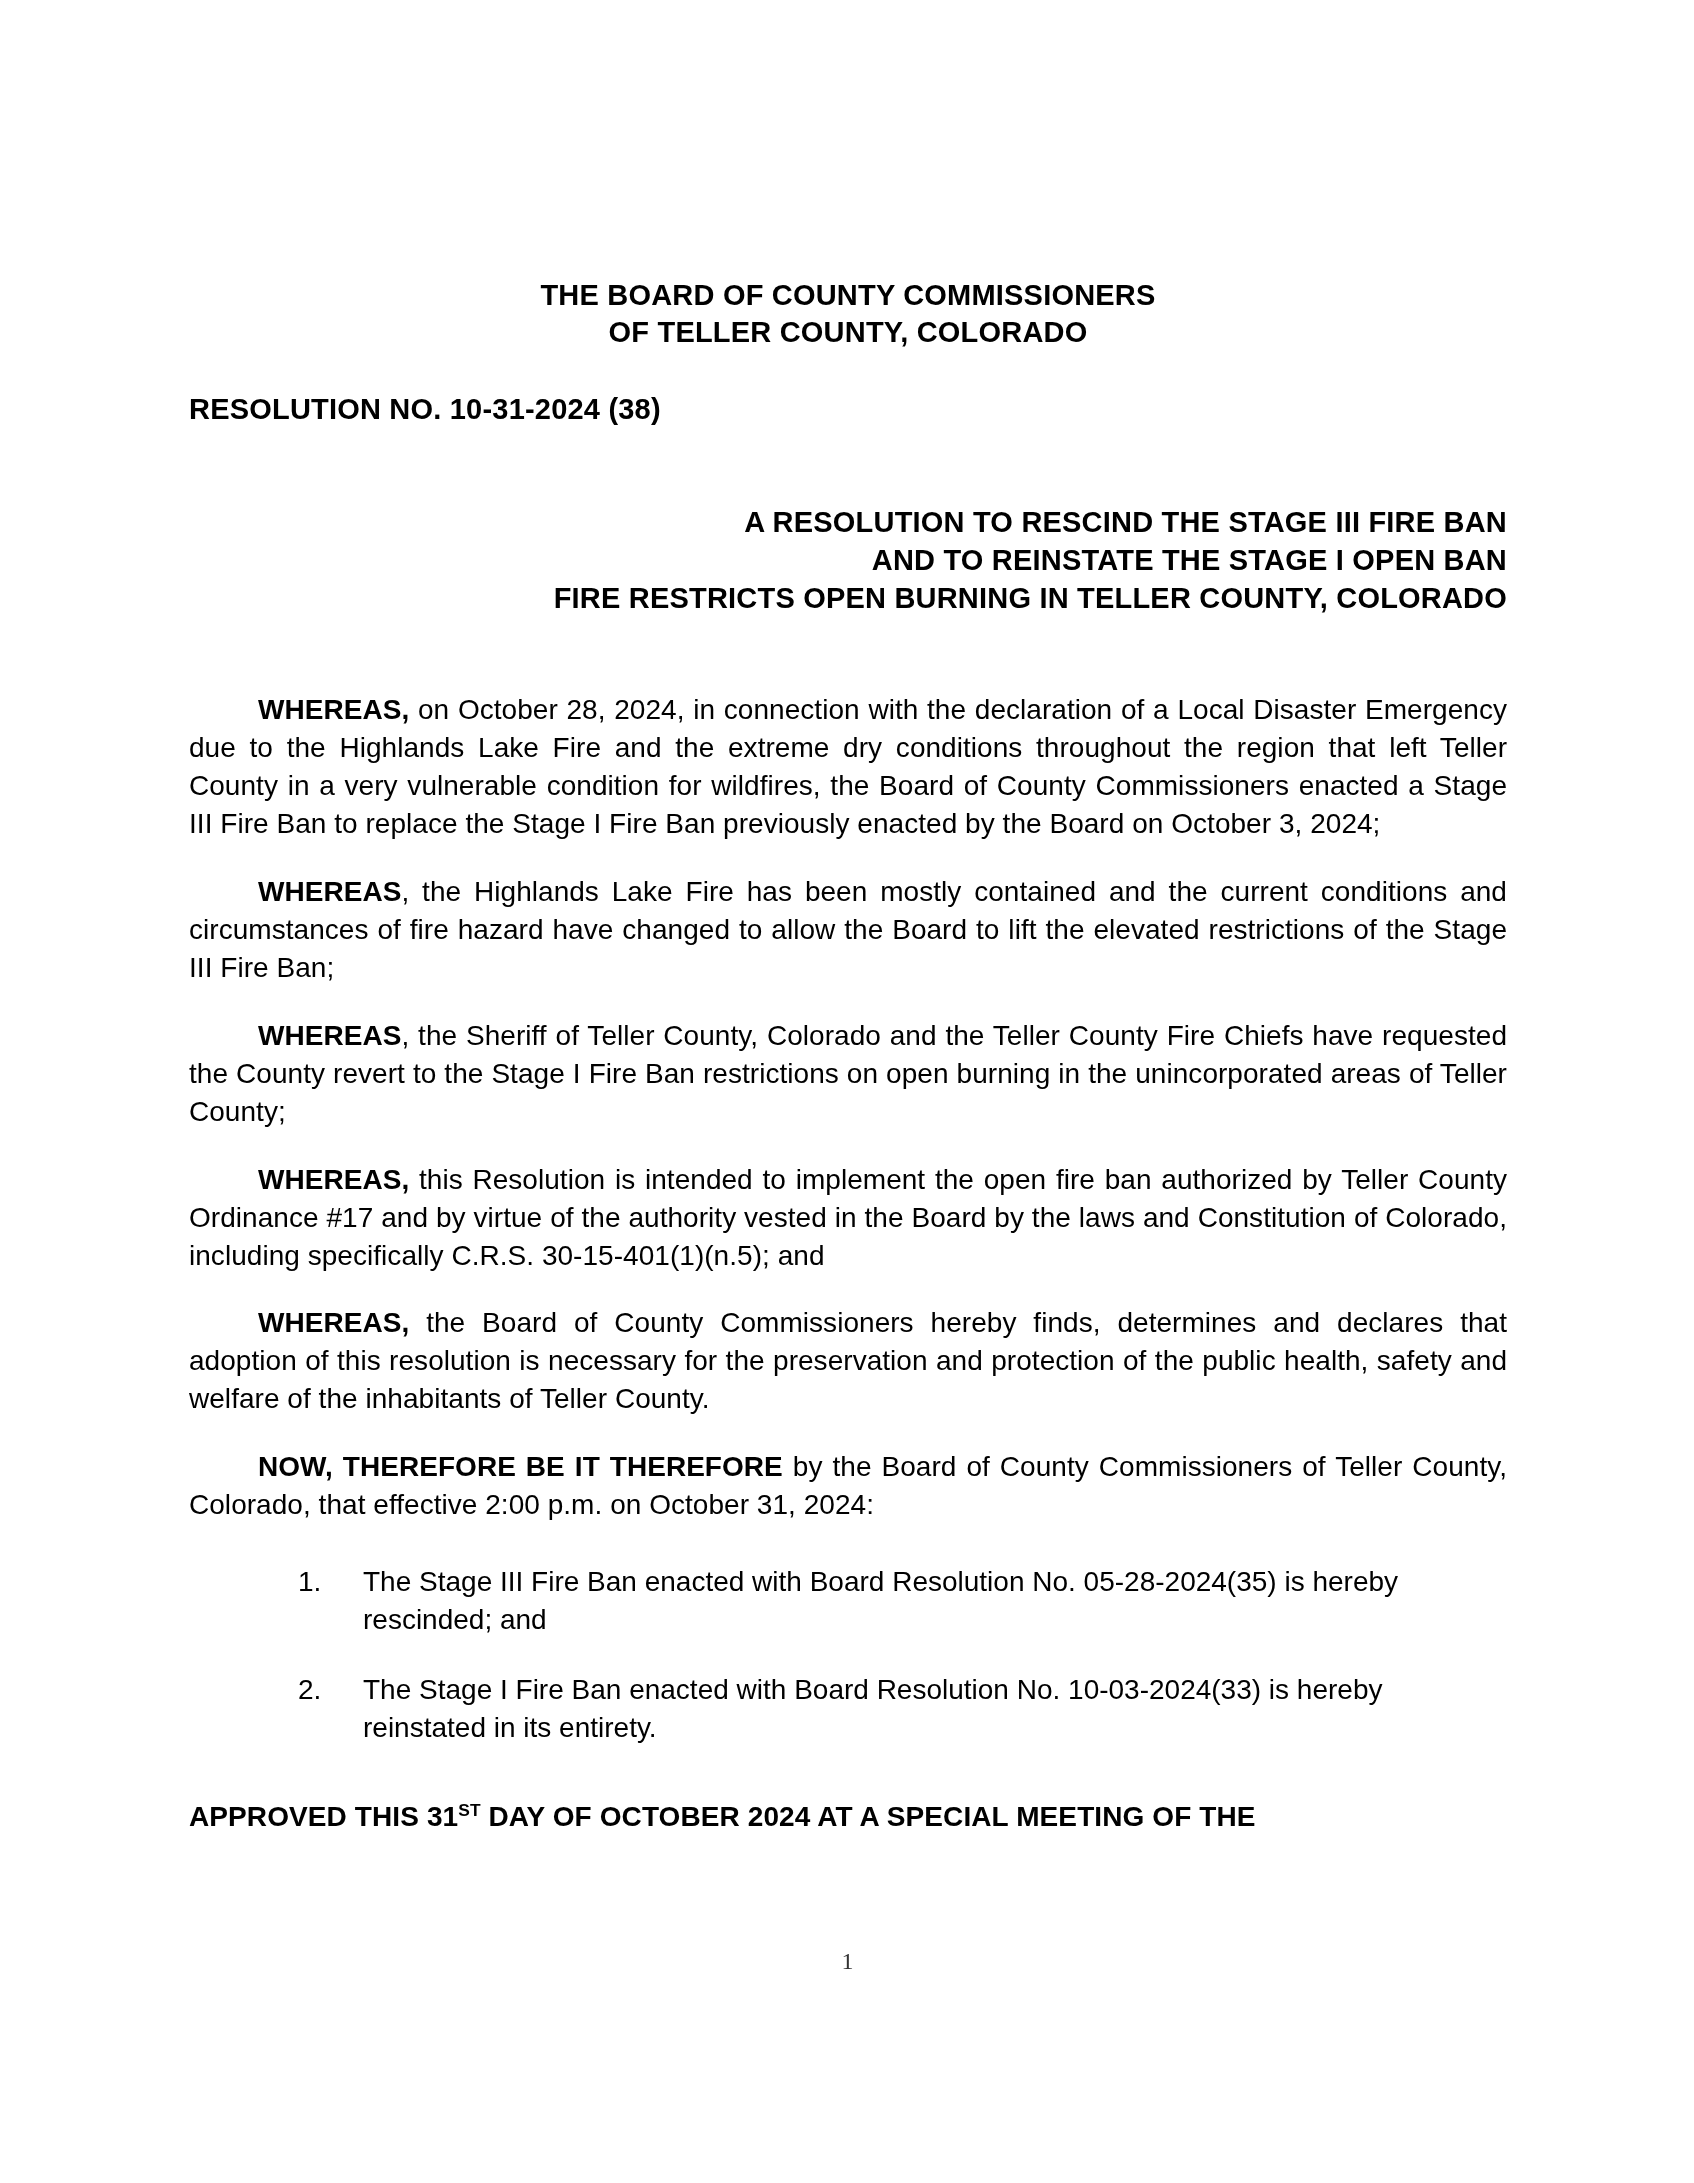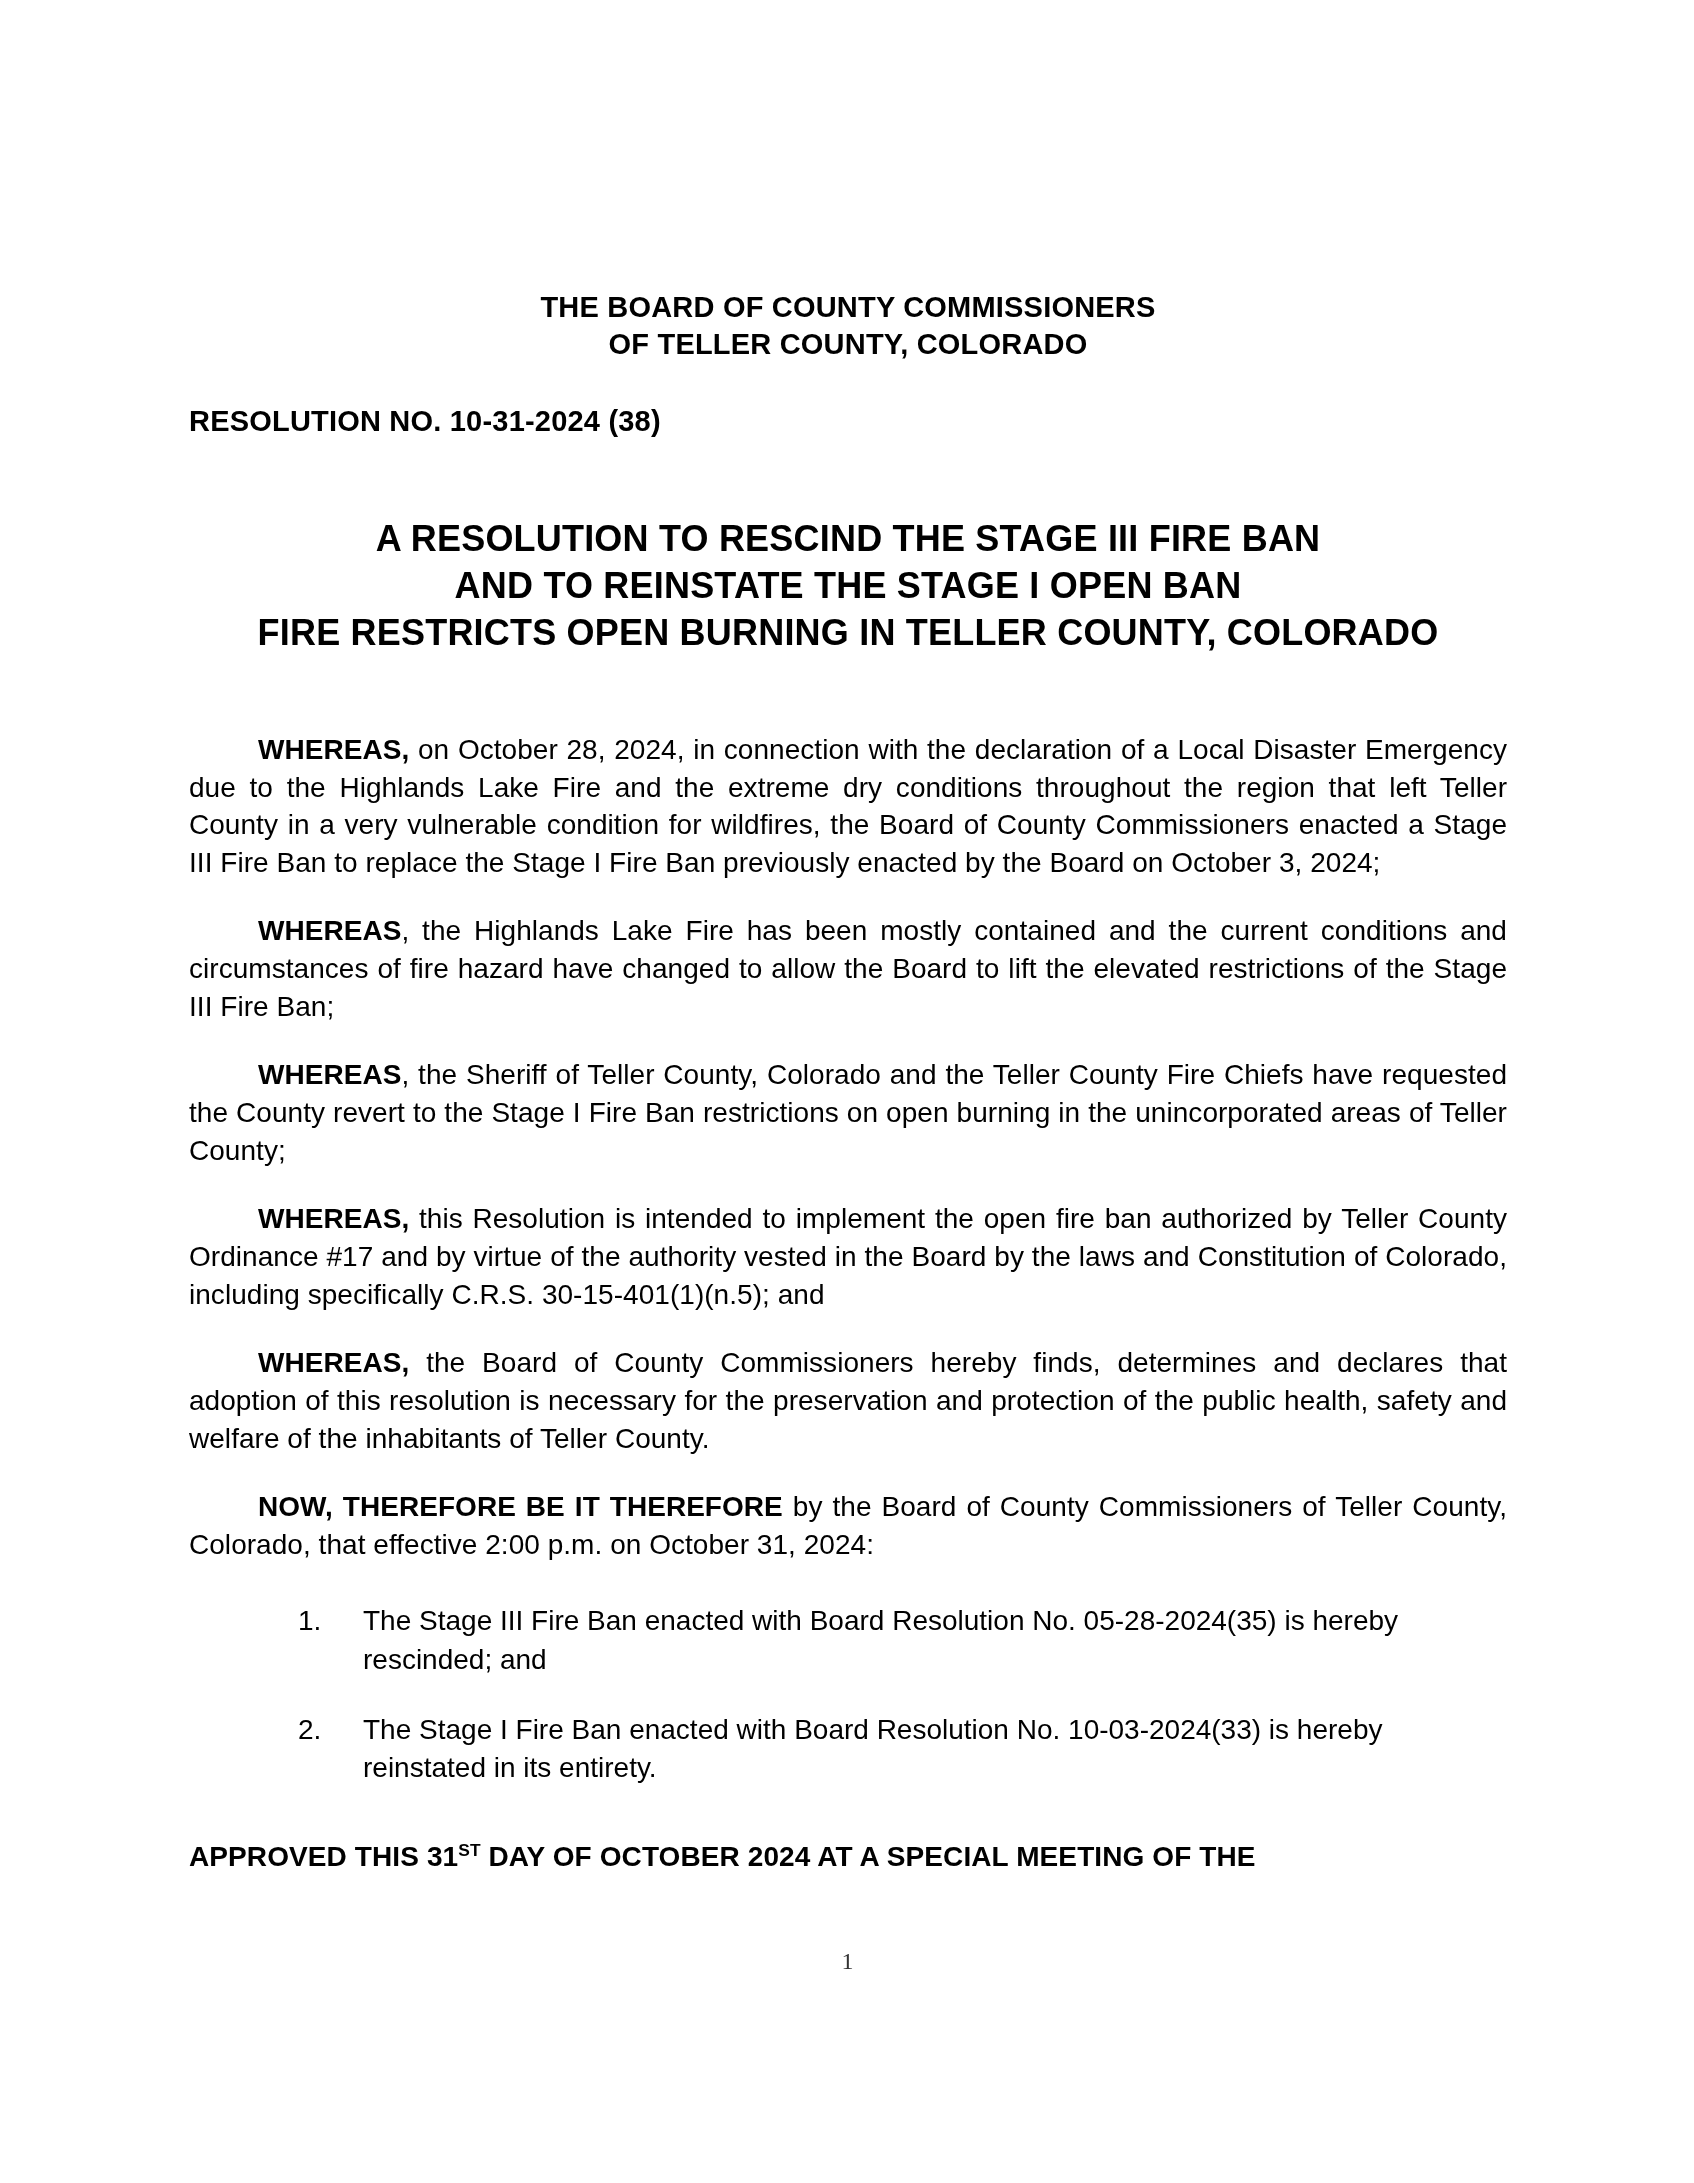--- a/index.html
+++ b/index.html
@@ -18,21 +18,21 @@
     width: 1695px;
     height: 2183px;
     background: #ffffff;
     margin: 0 auto;
     box-sizing: border-box;
     overflow: hidden;
   }
   .content {
     position: absolute;
     left: 189px;
-    top: 12px;
+    top: 0;
     width: 1318px;
   }
 
   
   .heading-block {
     margin-top: 277px;
     text-align: center;
   }
   .heading-line {
     font-size: 29px;
@@ -48,24 +48,25 @@
     font-weight: bold;
     letter-spacing: 0.2px;
   }
 
   
   .title-block {
     margin-top: 78px;
     text-align: center;
   }
   .title-line {
-    font-size: 36px;
+    font-size: 29px;
     font-weight: bold;
     line-height: 1.30;
     letter-spacing: 0.2px;
+    text-align: right;
   }
 
   
   .body-block {
     margin-top: 74px;
   }
   p.para {
     margin: 0 0 30px 0;
     font-size: 28px;
     line-height: 1.355;

